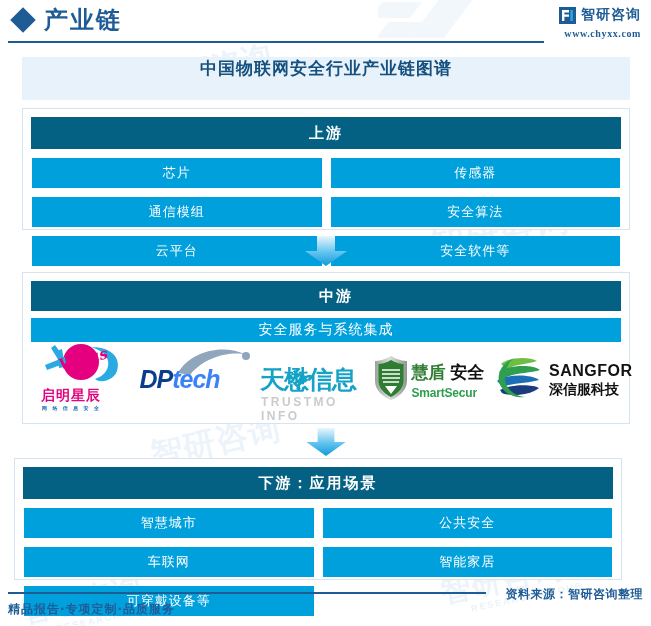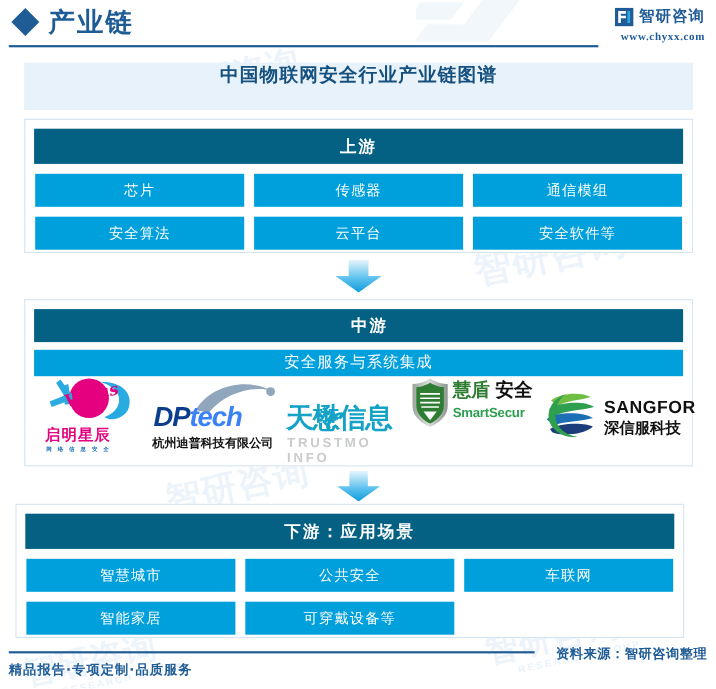--- a/index.html
+++ b/index.html
@@ -42,21 +42,21 @@
                    font-family:"DejaVu Sans", sans-serif; }
 
   
   .card { position:absolute; background:#fff; border:1px solid #D4E4F0; }
   .bar-dark { background:#046183; color:#fff; font-weight:700; font-size:15px;
               letter-spacing:2px; display:flex; align-items:center; justify-content:center;
               font-family:"DejaVu Sans", sans-serif; }
   .bar-mid  { background:#00A0DC; color:#fff; font-weight:400; font-size:14px;
               letter-spacing:1px; display:flex; align-items:center; justify-content:center;
               font-family:"DejaVu Sans", sans-serif; }
-  .grid { display:grid; grid-template-columns:repeat(3,1fr); gap:9px; padding:9px; }
+  .grid { display:grid; grid-template-columns:repeat(2,1fr); gap:9px; padding:9px; }
   .cell { background:#00A0DC; color:#fff; font-size:13px; height:30px;
           display:flex; align-items:center; justify-content:center; letter-spacing:1px;
           font-family:"DejaVu Sans", sans-serif; }
 
   
   .arrow { position:absolute; width:46px; height:30px; }
 
   
   .logos { display:flex; align-items:center; justify-content:space-between;
            padding:4px 6px 6px 6px; height:78px; }
@@ -78,21 +78,21 @@
             font-weight:700; letter-spacing:0px; }
 
   
   .tmo { position:relative; width:108px; height:74px; }
   .tmo-cn { position:absolute; left:0; top:20px; font-size:25px; color:#14A3C7;
             font-weight:800; letter-spacing:-1px; }
   .tmo-en { position:absolute; left:1px; top:52px; font-size:12px; color:#C9CBCC;
             font-weight:700; letter-spacing:2.5px; }
 
   
-  .sms { position:relative; width:116px; height:74px; display:flex; align-items:flex-start; }
+  .sms { position:relative; width:116px; height:74px; display:flex; align-items:center; }
   .sms-txt { margin-left:3px; }
   .sms-cn { font-size:17px; font-weight:800; color:#111; letter-spacing:0px; }
   .sms-cn .grn { color:#2E7D32; }
   .sms-en { font-size:12px; font-weight:800; color:#2E9E4F; letter-spacing:-.2px; margin-top:2px; }
 
   
   .sgf { position:relative; width:130px; height:74px; display:flex; align-items:center; }
   .sgf-txt { margin-left:4px; }
   .sgf-en { font-size:16px; font-weight:800; color:#111; letter-spacing:.5px; }
   .sgf-cn { font-size:14px; font-weight:700; color:#111; letter-spacing:0px; margin-top:1px; }
@@ -199,21 +199,20 @@
 
       <div class="logo">
         <div class="dpt">
           <svg width="118" height="36" viewBox="0 0 118 36" style="position:absolute;left:38px;top:2px;">
             <path d="M2 28 C14 6 48 -2 70 10 C58 6 30 10 14 30 Z" fill="#8FA6BC"></path>
             <circle cx="70" cy="11" r="4" fill="#8FA6BC"></circle>
           </svg>
           <div class="dpt-main">
             <span>DP</span><span class="dpt-tech">tech</span>
           </div>
-          <div class="dpt-cn">杭州迪普科技有限公司</div>
         </div>
       </div>
 
       <div class="logo">
         <div class="tmo">
           <div class="tmo-cn">天懋信息</div>
           <svg width="18" height="20" viewBox="0 0 18 20" style="position:absolute;left:36px;top:28px;">
             <path d="M2 18 a8 8 0 0 1 8 -8" stroke="#14A3C7" stroke-width="2.4" fill="none"></path>
             <path d="M2 18 a13 13 0 0 1 13 -13" stroke="#14A3C7" stroke-width="2.4" fill="none"></path>
             <circle cx="2.5" cy="17.5" r="2" fill="#14A3C7"></circle>

